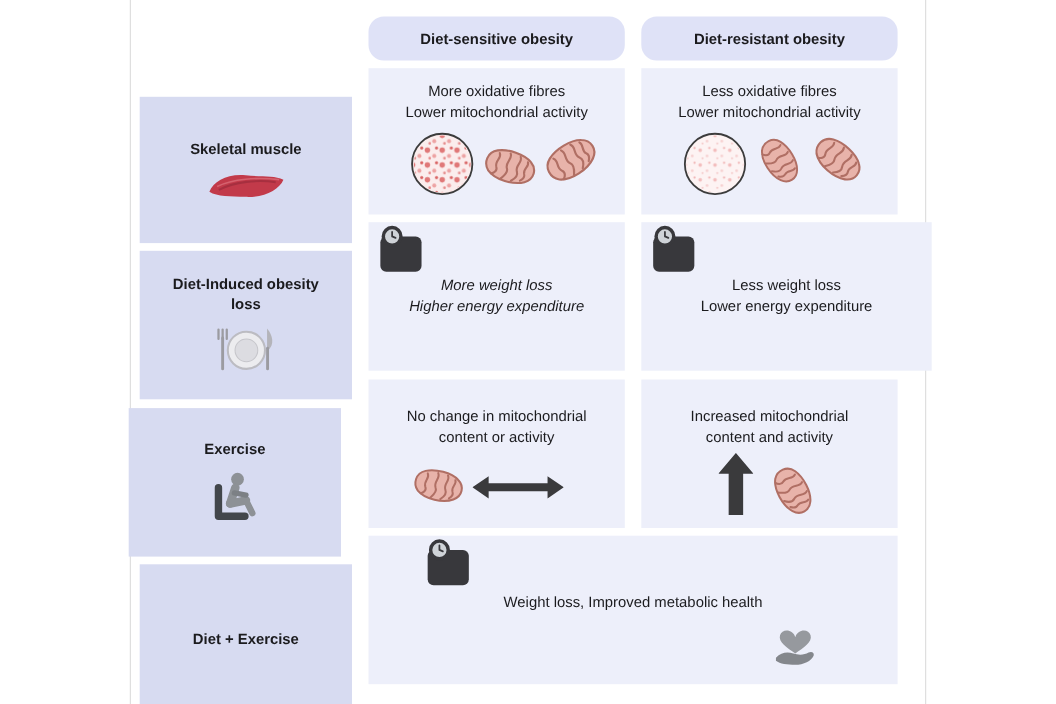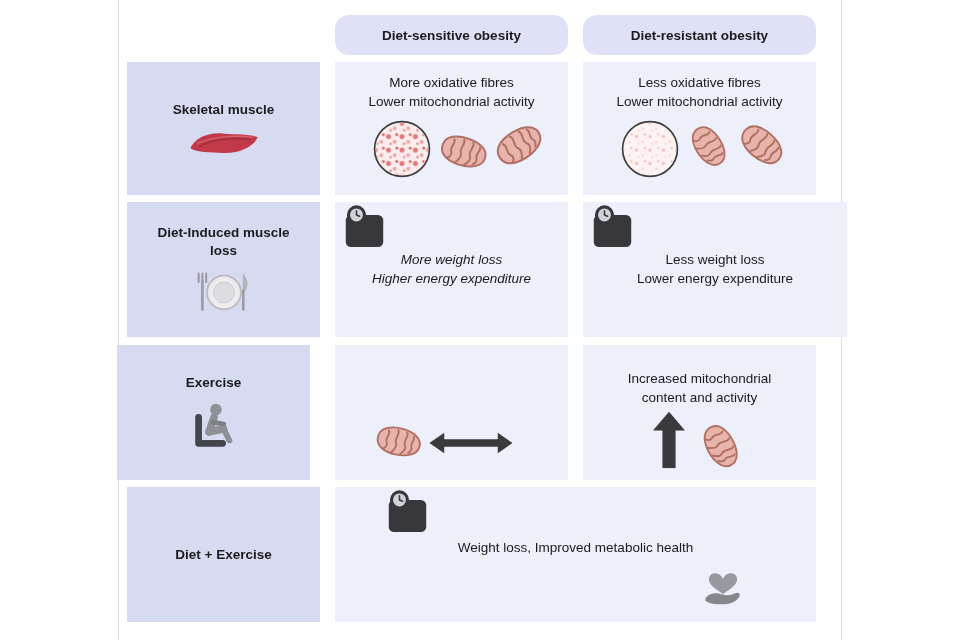--- a/index.html
+++ b/index.html
@@ -9,21 +9,21 @@
   }
   .edge-line { position:absolute; top:0; bottom:0; width:1px; background:#dcdcdc; }
   .box { position:absolute; box-sizing:border-box; }
   .header-box {
     background:#dfe2f7; display:flex; align-items:center; justify-content:center;
     font-weight:bold; font-size:13.5px;border-radius:14px;
   }
   .label-box {
     background:#d7dbf1; display:flex; flex-direction:column; align-items:center;
     justify-content:center; gap:8px; text-align:center; font-weight:bold;
-    font-size:13.5px; line-height:18px; padding:0 18px;
+    font-size:13.5px; line-height:18px; padding:0 18px;margin-top:26px;
   }
   .cell-box { background:#edeffa; }
   .cell-text {
     position:absolute; left:0; right:0; text-align:center;
     font-size:13.5px; line-height:19px;
   }
   .icon-abs { position:absolute; }
   .hidden-defs { position:absolute; width:0; height:0; overflow:hidden; }
 </style>
 </head>
@@ -150,21 +150,21 @@
       </svg>
     <svg class="icon-abs" style="left:101px; top:66px; transform:rotate(58deg);" width="48" height="36" viewBox="0 0 60 42">
         <use href="#sym-mito"></use>
       </svg>
     <svg class="icon-abs" style="left:152px; top:64px; transform:rotate(42deg);" width="52" height="38" viewBox="0 0 60 42">
         <use href="#sym-mito"></use>
       </svg>
   </div>
 
   <div class="box label-box" style="left:127px; top:202px; width:193px; height:135px;">
-    <span>Diet-Induced muscle loss</span>
+    <span>Diet-Induced obesity loss</span>
     <svg width="62" height="47" viewBox="0 0 66 50">
         <use href="#sym-plate"></use>
       </svg>
   </div>
 
   <div class="box cell-box" style="left:335px; top:202px; width:233px; height:135px;font-style:italic;">
     <svg class="icon-abs" style="left:9px; top:2px;" width="41" height="45" viewBox="0 0 46 50">
         <use href="#sym-scale"></use>
       </svg>
     <div class="cell-text" style="top:48px;">
@@ -184,20 +184,24 @@
   </div>
 
   <div class="box label-box" style="left:117px; top:345px; width:193px; height:135px;">
     <span>Exercise</span>
     <svg width="56" height="52" viewBox="0 0 58 54">
         <use href="#sym-exercise"></use>
       </svg>
   </div>
 
   <div class="box cell-box" style="left:335px; top:345px; width:233px; height:135px;">
+    <div class="cell-text" style="top:24px;">
+      <div>No change in mitochondrial</div>
+      <div>content or activity</div>
+    </div>
     <svg class="icon-abs" style="left:38px; top:78px; transform:rotate(14deg);" width="50" height="38" viewBox="0 0 60 42">
         <use href="#sym-mito"></use>
       </svg>
     <svg class="icon-abs" style="left:94px; top:86px;" width="84" height="24" viewBox="0 0 90 26">
         <use href="#sym-arrow-double"></use>
       </svg>
   </div>
 
   <div class="box cell-box" style="left:583px; top:345px; width:233px; height:135px;">
     <div class="cell-text" style="top:24px;">

